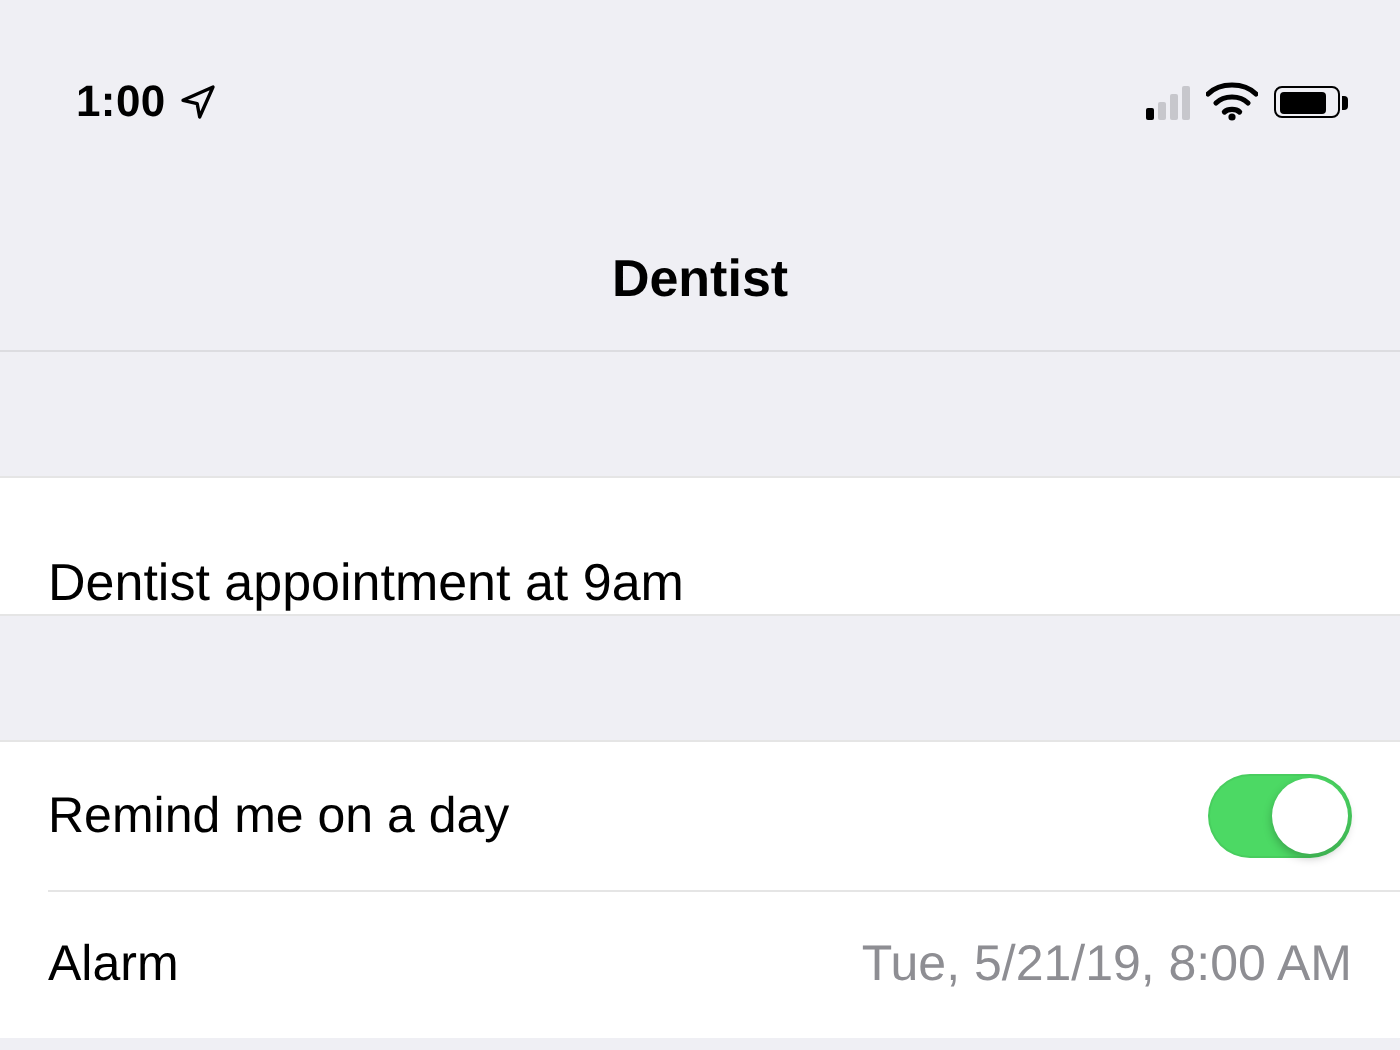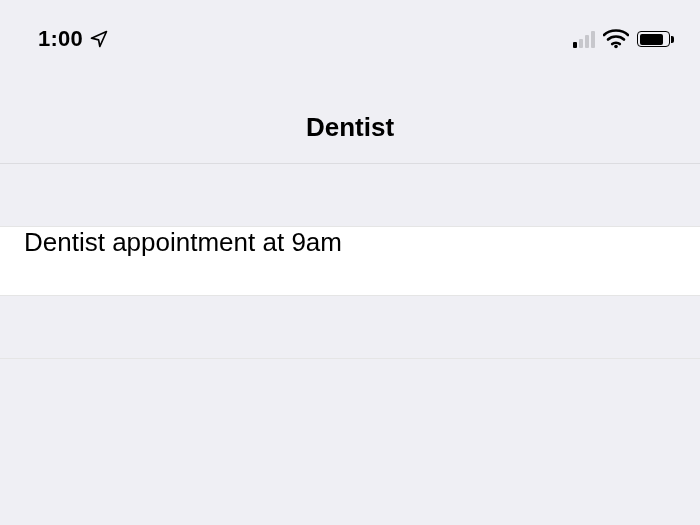--- a/index.html
+++ b/index.html
@@ -13,20 +13,21 @@
     
     .status-bar {
       display: flex;
       justify-content: space-between;
       align-items: center;
       padding: 28px 26px 6px 38px;
       height: 56px;
       font-weight: 600;
       font-size: 22px;
       letter-spacing: 0.2px;
+      margin-top: 12px;
     }
     .status-left { display: flex; align-items: center; gap: 6px; }
     .status-right { display: flex; align-items: center; gap: 8px; }
     .loc-icon { display: inline-flex; }
     .signal { display: inline-flex; align-items: flex-end; gap: 2px; height: 17px; }
     .signal .bar { width: 4px; border-radius: 1px; background: #c7c7cc; }
     .signal .b1 { height: 6px; background: #000; }
     .signal .b2 { height: 9px; }
     .signal .b3 { height: 13px; }
     .signal .b4 { height: 17px; }
@@ -63,21 +64,21 @@
     
     .spacer { height: 62px; }
     .spacer2 { height: 62px; }
 
     .cell {
       background:#fff;
       border-top: 1px solid rgba(0,0,0,0.10);
       border-bottom: 1px solid rgba(0,0,0,0.10);
       padding: 0 24px;
       display:flex;
-      align-items:flex-start;
+      align-items:flex-end;
       justify-content:space-between;
     }
     .title-cell { height: 70px; font-size: 26px; }
     .title-input { border:none; outline:none; font-size:26px; width:100%; background:transparent; }
 
     .group { background:#fff; border-top: 1px solid rgba(0,0,0,0.10); }
     .row {
       min-height: 74px;
       padding: 0 24px;
       display:flex;
@@ -152,13 +153,23 @@
 
 <div class="spacer"></div>
 
 <div class="cell title-cell">
   <input class="title-input" type="text" value="Dentist appointment at 9am" style="">
 </div>
 
 <div class="spacer2"></div>
 
 <div class="group">
+  <div class="row">
+    <span class="row-label">Remind me on a day</span>
+    <span class="switch" role="switch" aria-checked="true">
+      <span class="knob"></span>
+    </span>
+  </div>
+  <div class="row">
+    <span class="row-label">Alarm</span>
+    <span class="row-value">Tue, 5/21/19, 8:00 AM</span>
+  </div>
 </div>
 
 </body></html>

